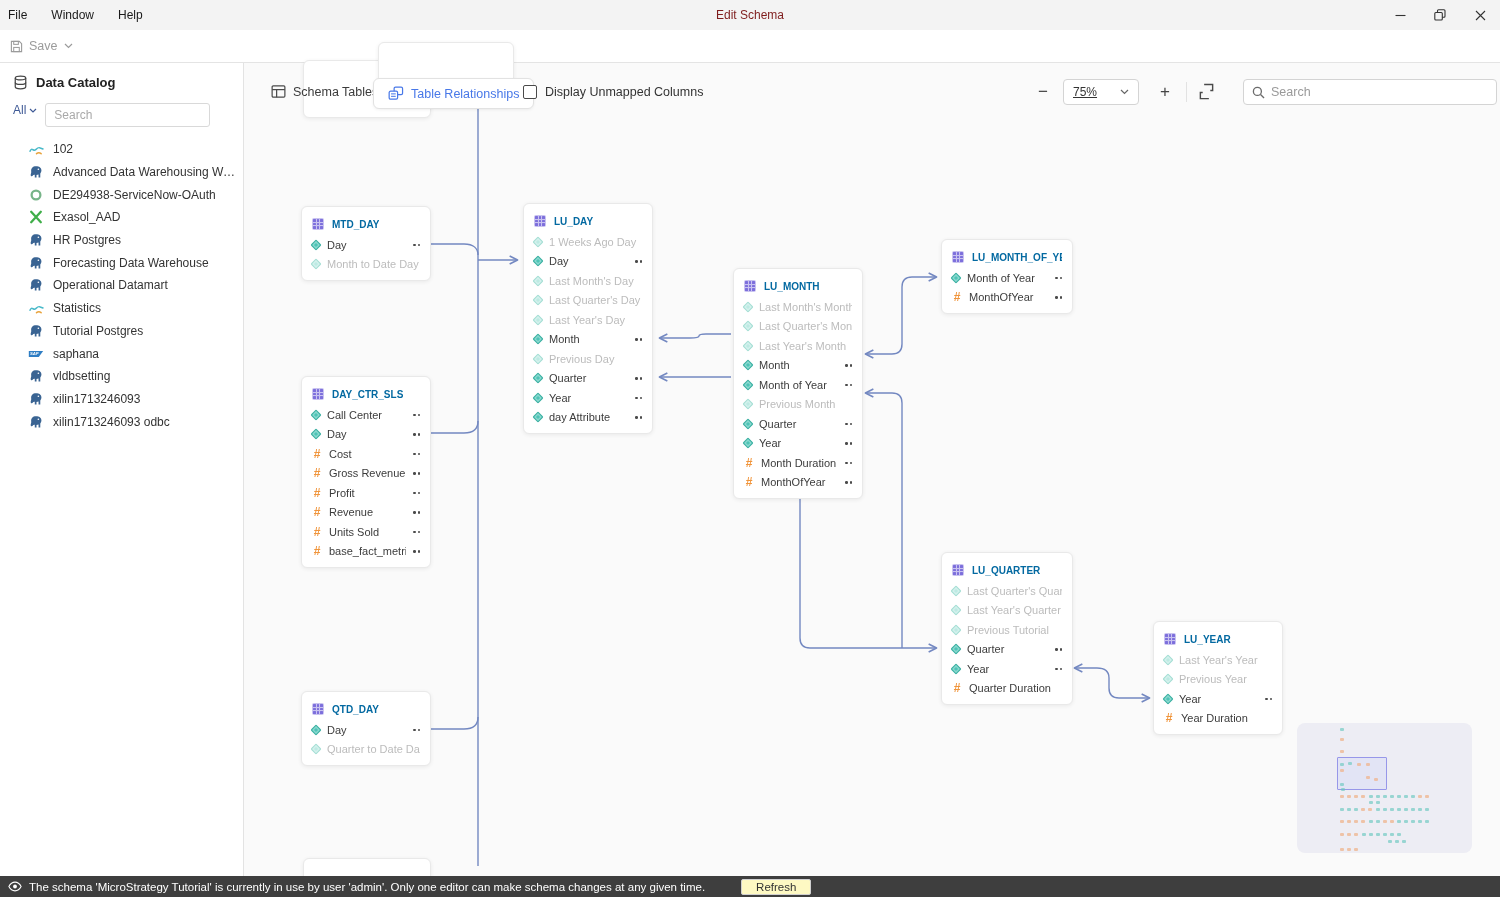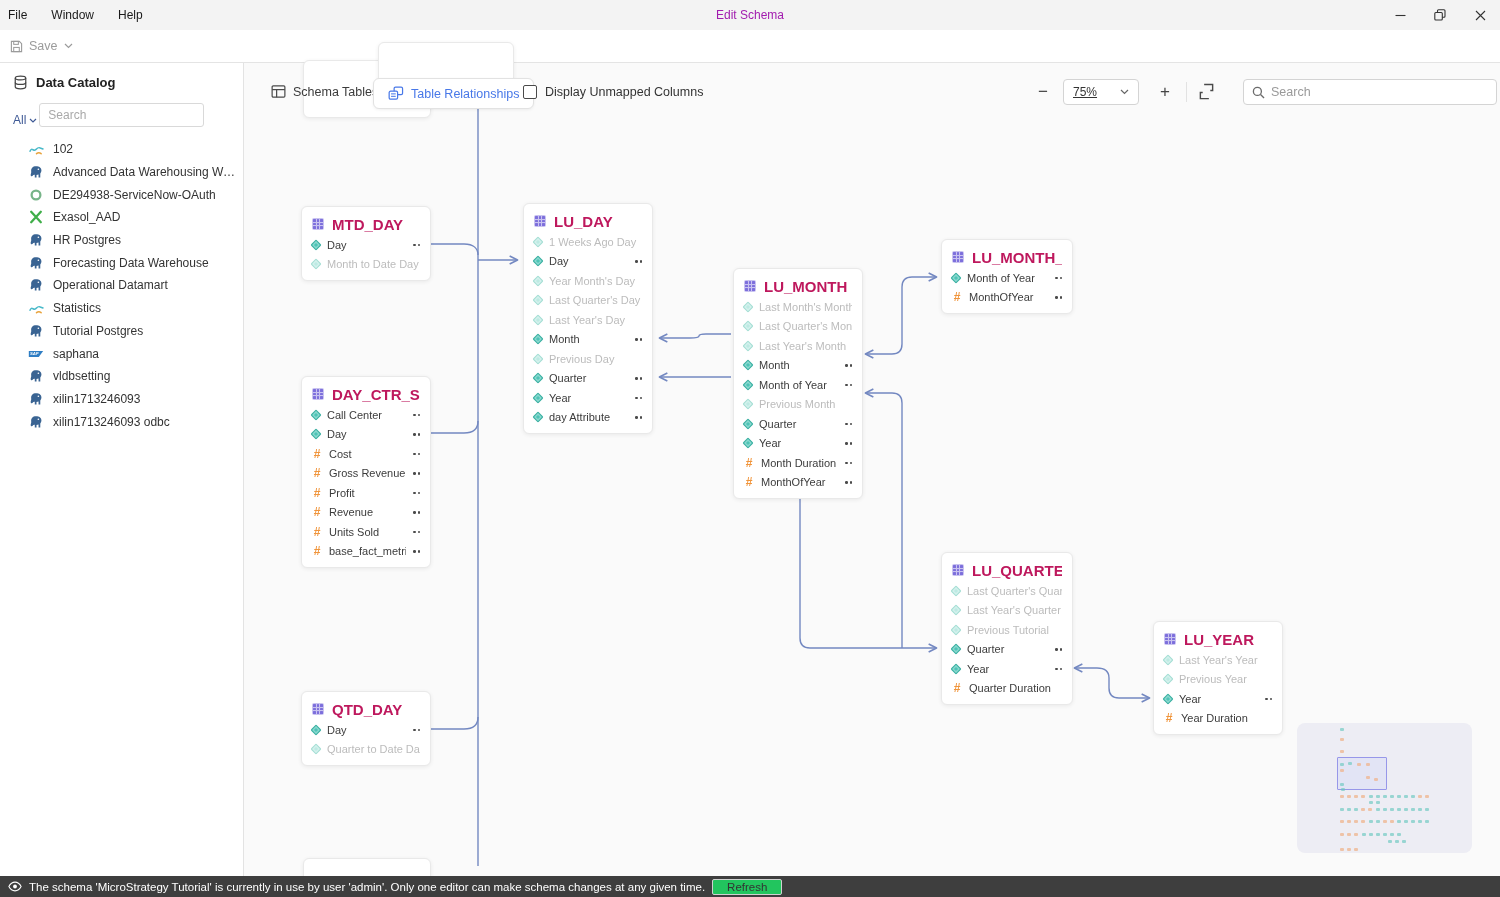--- a/index.html
+++ b/index.html
@@ -4,33 +4,33 @@
 <style>
   * { box-sizing: border-box; margin: 0; padding: 0; }
   html,body { width:1500px; height:897px; overflow:hidden; }
   body { font-family:"Liberation Sans", sans-serif; background:#fafafa; position:relative; }
   #app { position:absolute; inset:0; }
 
   
   .titlebar { position:absolute; top:0; left:0; right:0; height:30px; background:#f3f3f3; display:flex; align-items:center; }
   .menus { display:flex; gap:24px; padding-left:8px; font-size:12px; color:#1a1a1a; }
   .menus span { cursor:default; }
-  .win-title { position:absolute; left:50%; transform:translateX(-50%); font-size:12px; color:#a21caf; }
+  .win-title { position:absolute; left:50%; transform:translateX(-50%); font-size:12px; color:#7f1d1d; }
   .win-controls { position:absolute; right:0; top:0; height:30px; display:flex; }
   .win-btn { width:40px; height:30px; display:flex; align-items:center; justify-content:center; color:#333; }
 
   
   .savebar { position:absolute; top:30px; left:0; right:0; height:33px; background:#fff; border-bottom:1px solid #e4e4e4; display:flex; align-items:center; }
   .save-btn { display:flex; align-items:center; gap:6px; margin-left:10px; color:#9b9b9b; font-size:12.5px; }
 
   
   .sidebar { position:absolute; top:63px; left:0; width:244px; bottom:21px; background:#fff; border-right:1px solid #e3e3e3; z-index:4; }
   .sb-head { display:flex; align-items:center; gap:8px; padding:12px 0 0 13px; }
   .sb-title { font-size:13px; font-weight:bold; color:#222; }
-  .sb-filter-row { display:flex; align-items:flex-end; margin:13px 0 0 13px; gap:2px; }
+  .sb-filter-row { display:flex; align-items:flex-start; margin:13px 0 0 13px; gap:8px; }
   .sb-all { font-size:12px; color:#3f5a96; display:flex; align-items:center; gap:3px; }
   .sb-search { width:165px; height:24px; border:1px solid #d9d9d9; border-radius:3px; padding:0 8px; font-size:12px; color:#333; font-family:"Liberation Sans",sans-serif; }
   .sb-search::placeholder { color:#a9a9a9; }
   .sb-list { margin-top:11px; }
   .sb-item { display:flex; align-items:center; gap:9px; height:22.7px; padding-left:28px; font-size:12px; color:#333; white-space:nowrap; cursor:default; }
   .sb-item .lbl { overflow:hidden; text-overflow:ellipsis; max-width:185px; }
   .sb-ic { width:16px; display:flex; justify-content:center; flex:none; }
 
   
   .canvas { position:absolute; top:63px; left:245px; right:0; bottom:21px; background:#fafafa; }
@@ -47,21 +47,21 @@
   .search-box { width:254px; height:26px; background:#fff; border:1px solid #d4d4d4; border-radius:4px; display:flex; align-items:center; padding:0 8px; gap:6px; }
   .search-box input { border:none; outline:none; flex:1; font-size:12.5px; color:#333; font-family:"Liberation Sans",sans-serif; background:transparent; }
   .search-box input::placeholder { color:#9a9a9a; }
 
   
   .edges { position:absolute; inset:0; z-index:1; pointer-events:none; }
 
   
   .tcard { position:absolute; background:#fff; border:1px solid #e9e9e9; border-radius:6px; box-shadow:0 1px 4px rgba(0,0,0,.07); z-index:2; padding:6px 0; }
   .tcard-header { height:22px; padding:0 10px; display:flex; align-items:center; gap:8px; }
-  .tcard-title { font-size:15px; font-weight:bold; color:#be185d; white-space:nowrap; overflow:hidden; }
+  .tcard-title { font-size:10px; font-weight:bold; color:#0369a1; white-space:nowrap; overflow:hidden; }
   .tbl-ic { width:12px; height:12px; flex:none; border-radius:2px; background:#c9c3f0; display:grid; grid-template-columns:repeat(3,1fr); grid-template-rows:repeat(3,1fr); gap:1px; padding:1px; }
   .tbl-ic i { background:#7d6fdc; border-radius:0.5px; }
   .tcard-row { height:19.5px; padding:0 10px; display:flex; align-items:center; gap:7px; }
   .tcard-row .nm { font-size:11px; color:#3c3c3c; white-space:nowrap; overflow:hidden; flex:1; }
   .tcard-row.unmapped .nm { color:#bcbcbc; }
   .dia { width:8px; height:8px; flex:none; transform:rotate(45deg); border-radius:1.5px; background:#4ec4b6; box-shadow:inset 0 0 0 1.5px rgba(255,255,255,.35); border:1px solid #3fb0a2; }
   .unmapped .dia { background:#bdeae3; border-color:#a6ded4; }
   .hash { width:10px; flex:none; color:#f0953c; font-weight:bold; font-size:12px; line-height:1; text-align:center; }
   .dots { display:flex; gap:2px; align-items:center; flex:none; }
   .dots i { width:2.5px; height:2.5px; border-radius:50%; background:#4a4a4a; display:block; }
@@ -69,21 +69,21 @@
   .partial { position:absolute; background:#fff; border:1px solid #e9e9e9; border-radius:6px; box-shadow:0 1px 4px rgba(0,0,0,.07); z-index:2; }
 
   
   .minimap { position:absolute; border-radius:8px; background:#ececf4; opacity:.92; z-index:2; }
   .mm-vp { position:absolute; border:1.5px solid #8f8fe8; background:rgba(205,212,246,.35); border-radius:1px; }
   .mm-dot { position:absolute; width:4px; height:3px; border-radius:1px; opacity:.65; }
   .mm-dot.t { background:#5fc4bb; } .mm-dot.o { background:#f0a875; }
 
   
   .statusbar { position:absolute; left:0; right:0; bottom:0; height:21px; background:#3e3e3e; z-index:10; display:flex; align-items:center; color:#fff; font-size:11.5px; padding-left:8px; gap:7px; }
-  .refresh-btn { margin-left:0; background:#22c55e; color:#333; border:1px solid #d0d0d0; border-radius:2px; font-size:11.5px; height:16px; padding:0 14px; display:flex; align-items:center; }
+  .refresh-btn { margin-left:29px; background:#fef9c3; color:#333; border:1px solid #d0d0d0; border-radius:2px; font-size:11.5px; height:16px; padding:0 14px; display:flex; align-items:center; }
 </style>
 </head>
 <body>
 
 <div id="app">
 
   <div class="titlebar">
     <div class="menus">
       <span>File</span>
       <span>Window</span>
@@ -386,21 +386,21 @@
         <div class="tcard-row">
           <span class="dia"></span>
           <span class="nm">Day</span>
           <span class="dots">
             <i></i>
             <i></i>
           </span>
         </div>
         <div class="tcard-row unmapped">
           <span class="dia"></span>
-          <span class="nm">Year Month's Day</span>
+          <span class="nm">Last Month's Day</span>
         </div>
         <div class="tcard-row unmapped">
           <span class="dia"></span>
           <span class="nm">Last Quarter's Day</span>
         </div>
         <div class="tcard-row unmapped">
           <span class="dia"></span>
           <span class="nm">Last Year's Day</span>
         </div>
         <div class="tcard-row">

